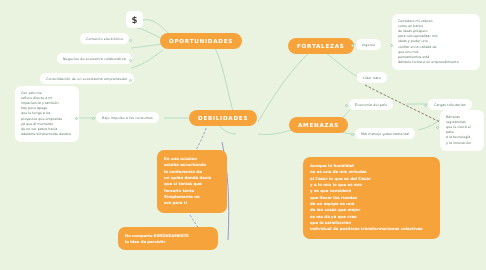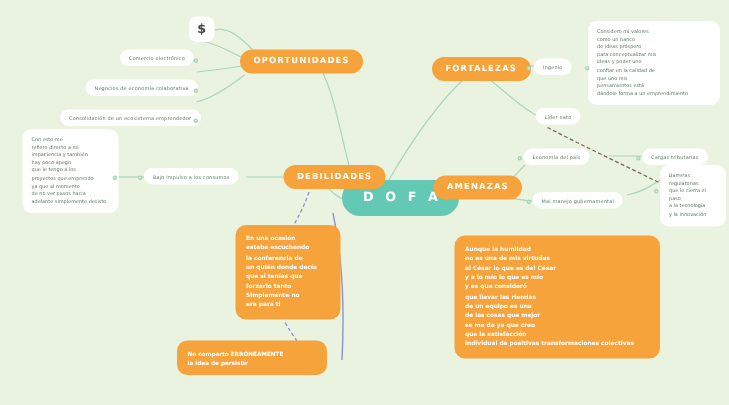--- a/index.html
+++ b/index.html
@@ -151,21 +151,20 @@
 
     <g fill="none" stroke="#8a8fd0" stroke-width="0.85" stroke-dasharray="2.4 1.7">
       <path d="M206 128 C 202 140, 196 150, 190 160"></path>
       <path d="M190 215 C 196 225, 200 230, 204 236"></path>
     </g>
     <g fill="none" stroke="#8a8fd0" stroke-width="0.9">
       <path d="M222 142 C 228 170, 230 200, 228 240"></path>
     </g>
   </svg>
 
-  <div class="node center-node" style="left:228px; top:120px;">D O F A</div>
 
   <div class="node branch-node" style="left:160px; top:33px;">OPORTUNIDADES</div>
 
   <div class="node branch-node" style="left:288px; top:38px;">FORTALEZAS</div>
 
   <div class="node branch-node" style="left:189px; top:110px;">DEBILIDADES</div>
 
   <div class="node branch-node" style="left:289px; top:117px;">AMENAZAS</div>
 
   <div class="node icon-badge" style="left:126px; top:11px;">$</div>

